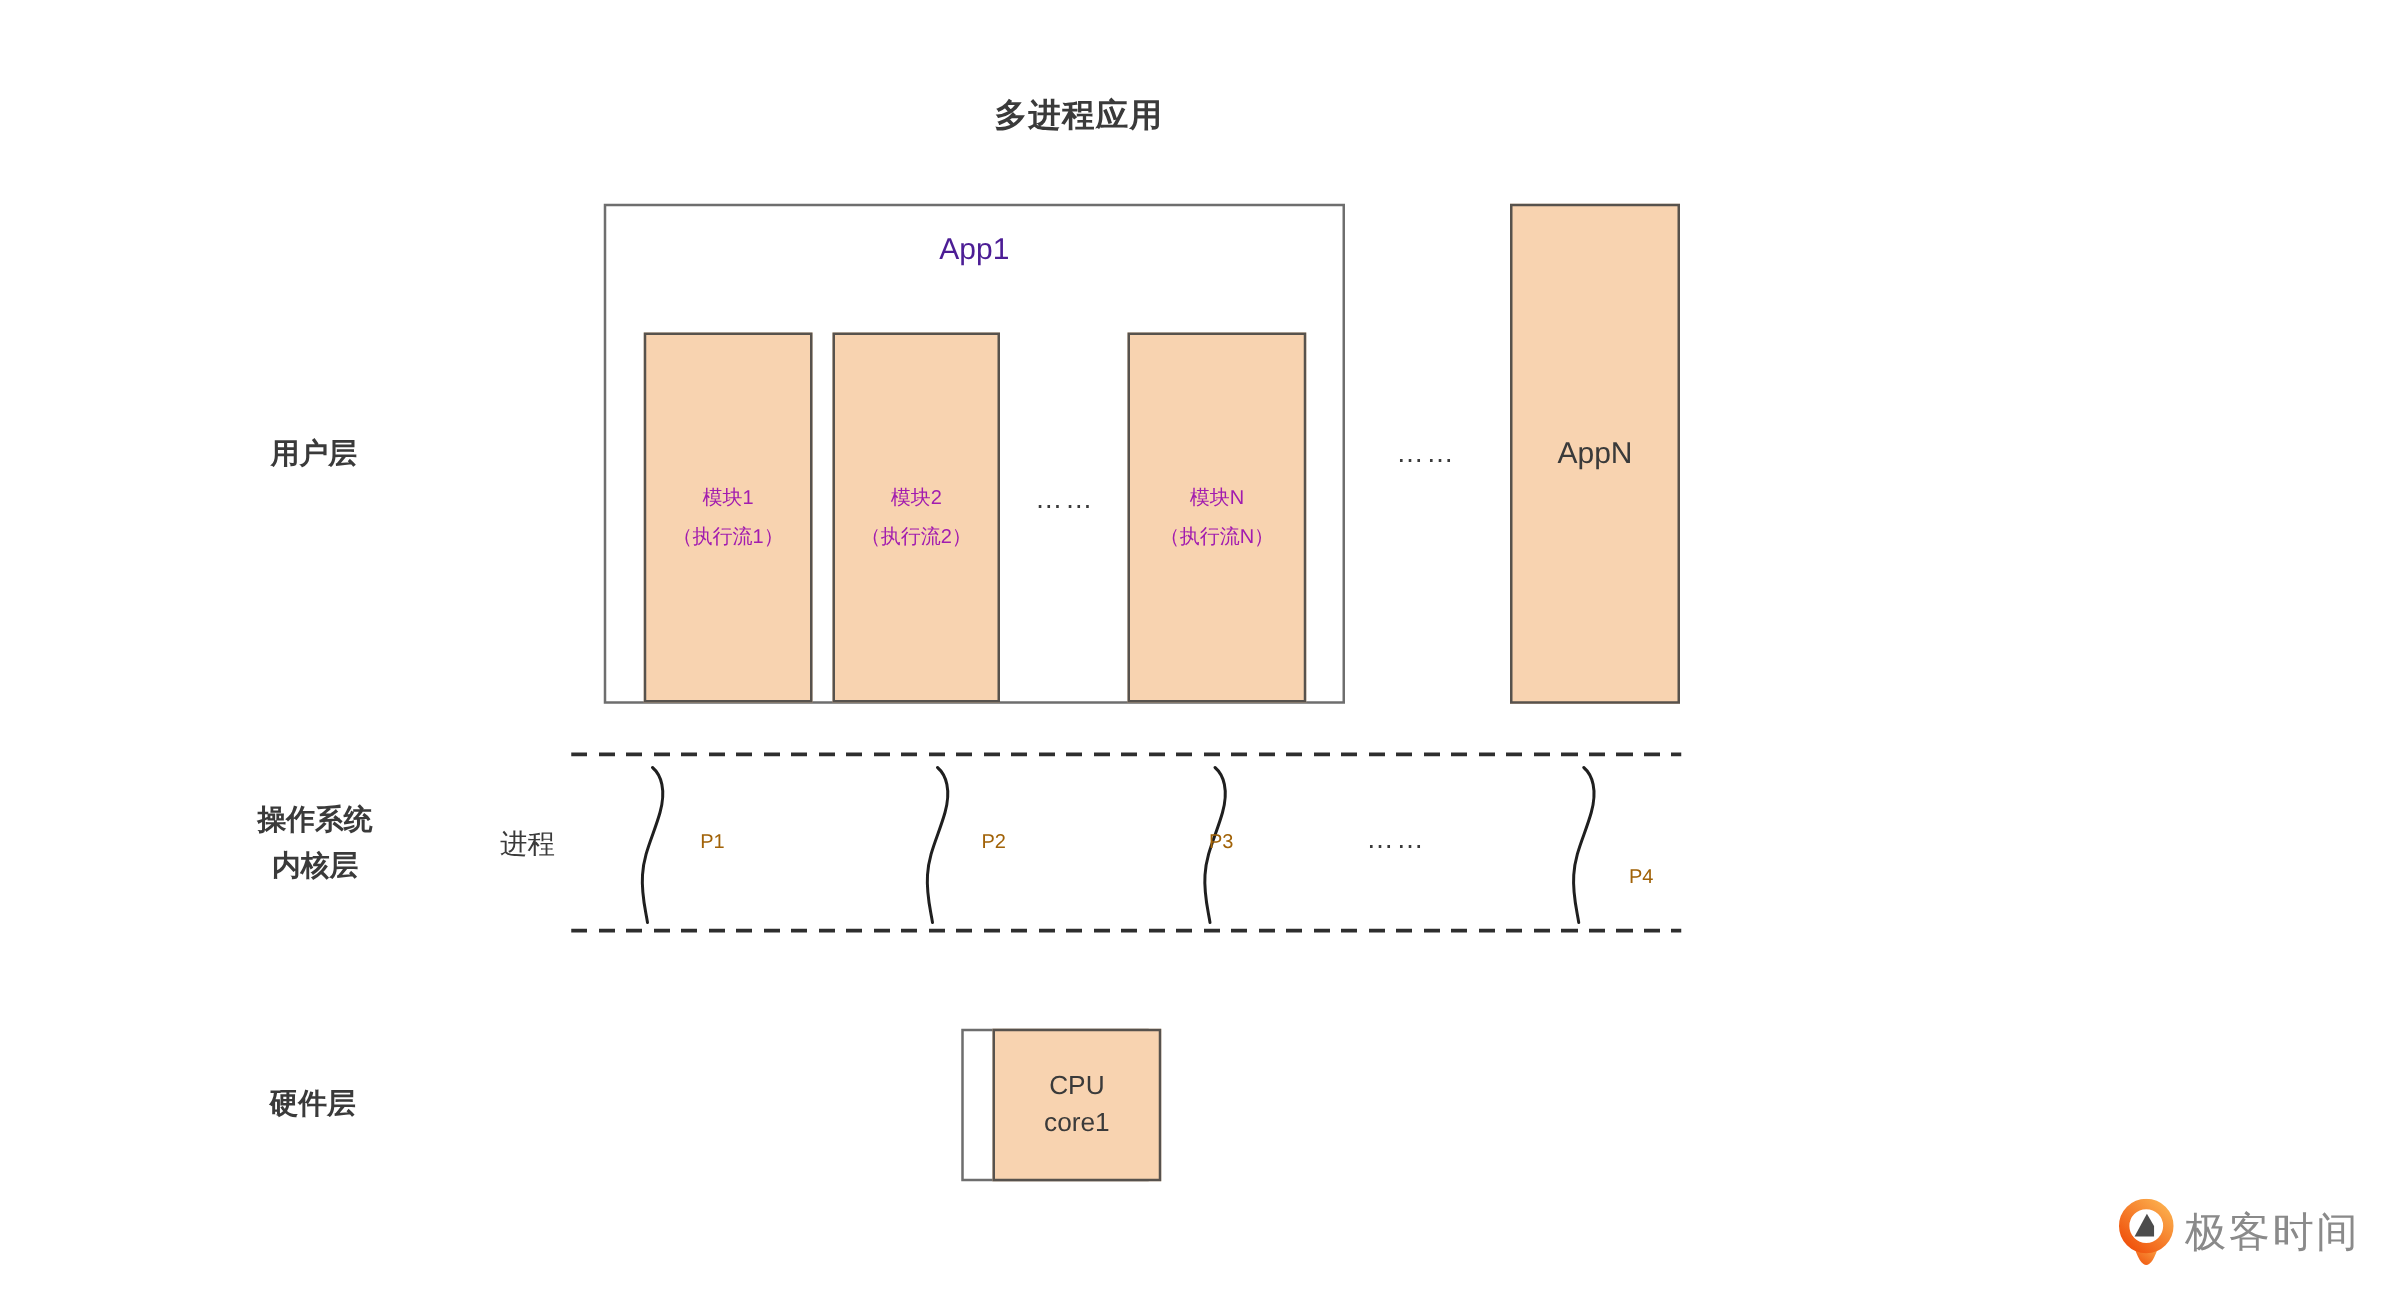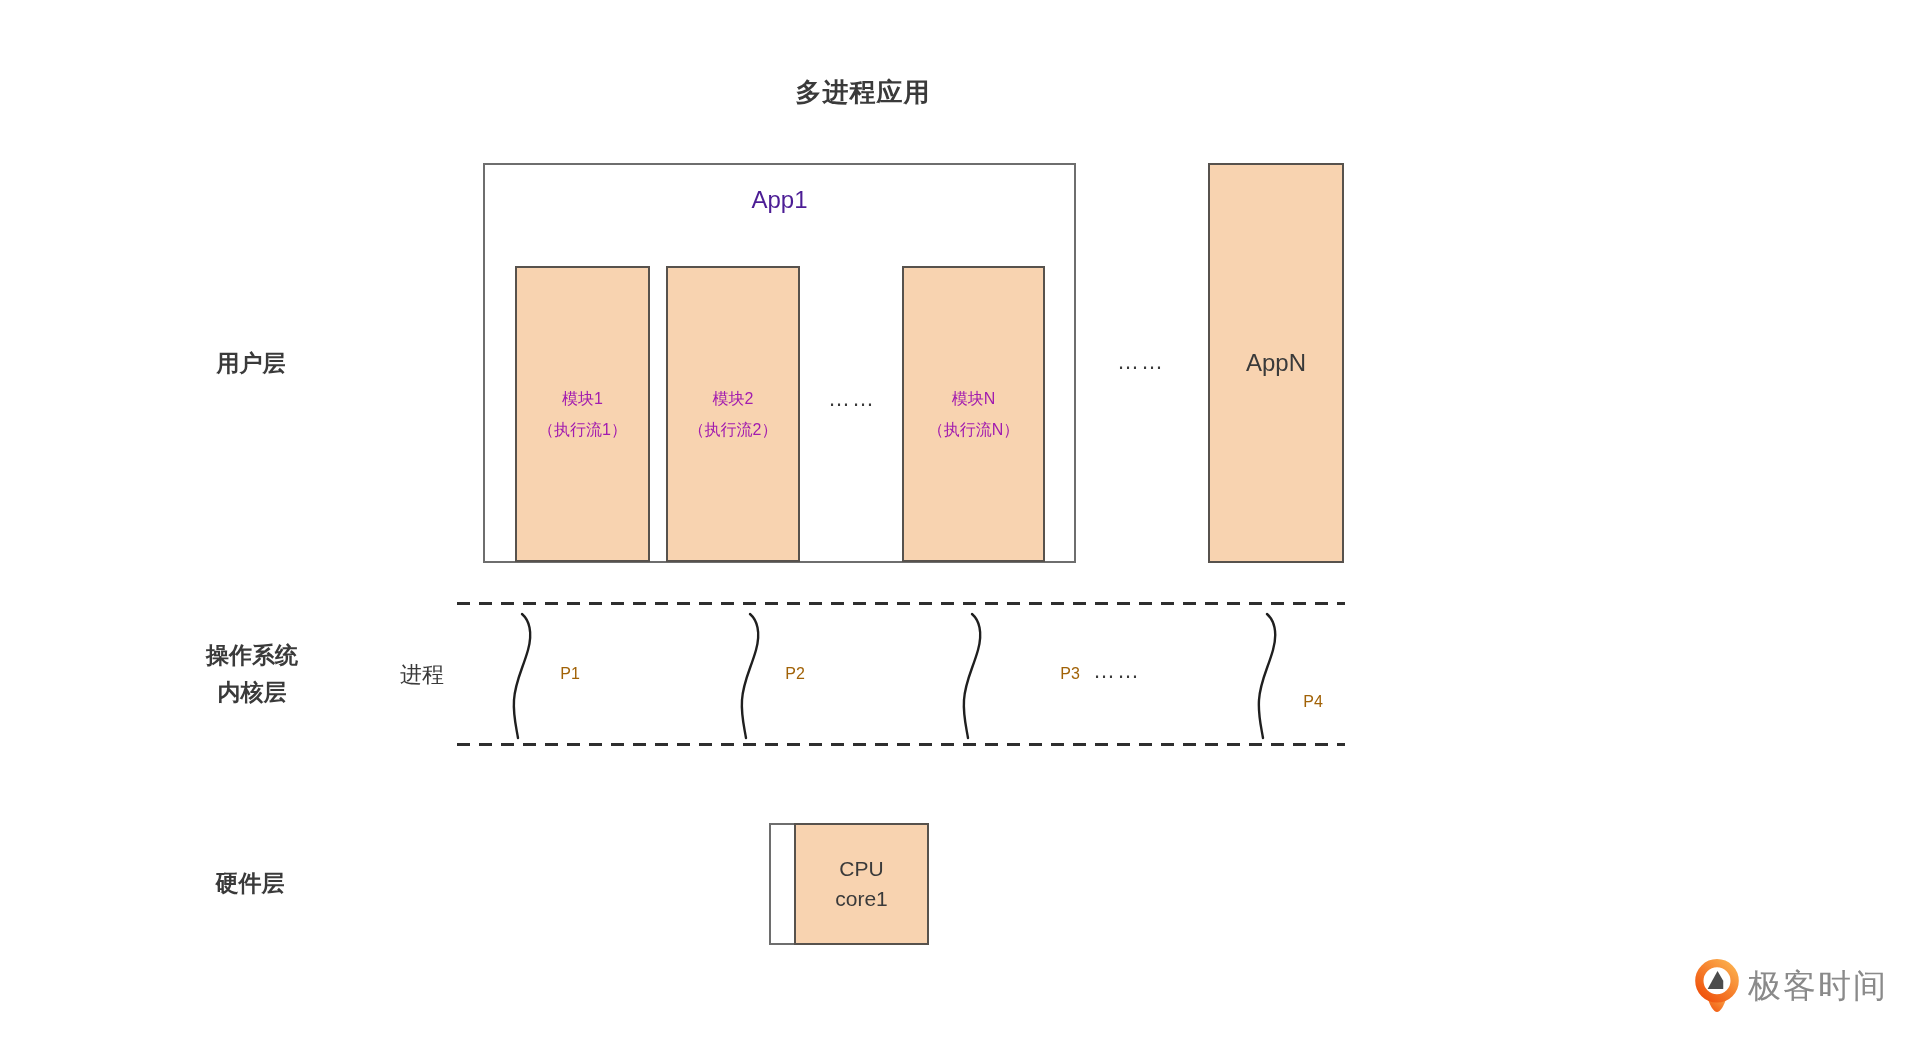--- a/index.html
+++ b/index.html
@@ -134,21 +134,21 @@
   </svg>
   <svg class="abs brace brace-3" viewBox="0 0 24 128">
     <path d="M12,2 C19,8 23,20 18,38 C13,56 5,70 4,88 C3,103 6,114 8,126" fill="none" stroke="#1f1f1f" stroke-width="2.4" stroke-linecap="round"></path>
   </svg>
   <svg class="abs brace brace-4" viewBox="0 0 24 128">
     <path d="M12,2 C19,8 23,20 18,38 C13,56 5,70 4,88 C3,103 6,114 8,126" fill="none" stroke="#1f1f1f" stroke-width="2.4" stroke-linecap="round"></path>
   </svg>
 
   <div class="abs center-anchor p-label" style="left:570px; top:674px;">P1</div>
   <div class="abs center-anchor p-label" style="left:795px; top:674px;">P2</div>
-  <div class="abs center-anchor p-label" style="left:1070px; top:674px;">P3</div>
+  <div class="abs center-anchor p-label" style="left:977px; top:674px;">P3</div>
   <div class="abs ellipsis ellipsis-procs">……</div>
   <div class="abs center-anchor p-label" style="left:1313px; top:702px;">P4</div>
 
   <div class="abs outline-box cpu-outer">
     <div class="orange-box cpu-inner">
       <div>CPU</div>
       <div>core1</div>
     </div>
   </div>
 

